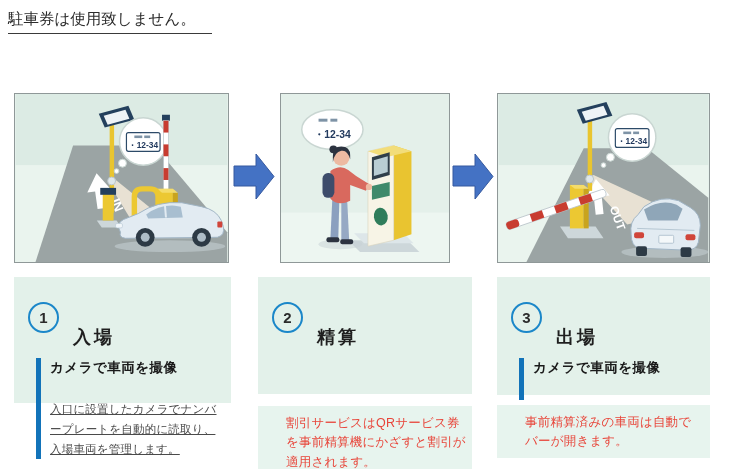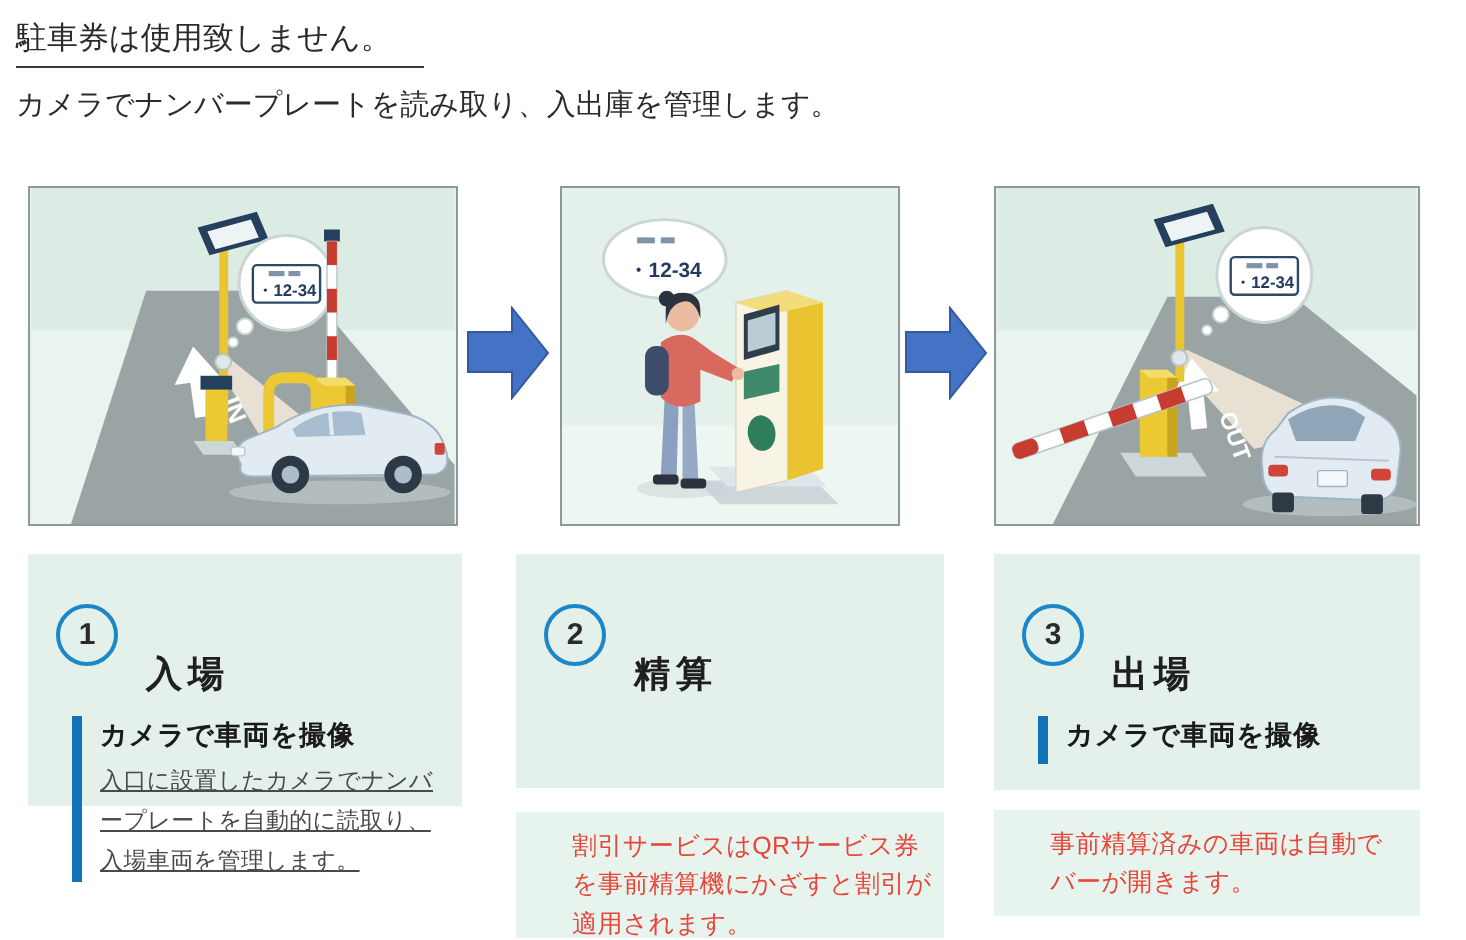--- a/index.html
+++ b/index.html
@@ -28,37 +28,36 @@
   .s3{left:497px;width:213px;height:118px;}
 
   .step-head{display:flex;align-items:center;gap:14px;margin:1px 0 9px 6px;}
   .num-circle{width:27px;height:27px;border:2.2px solid #1b87c9;border-radius:50%;
               display:flex;align-items:center;justify-content:center;flex:none;
               font-size:15px;font-weight:bold;color:#2b2b2b;}
   .step-title{font-size:18px;font-weight:bold;color:#1f1f1f;letter-spacing:3px;margin-top:40px;}
 
   .step-box{display:flex;gap:9px;margin-left:14px;}
   .bar{width:5px;background:#1273b9;flex:none;}
-  .box-title{font-size:13.5px;font-weight:bold;color:#1a1a1a;margin:1px 0 5px;letter-spacing:0.5px;}
+  .box-title{font-size:13.5px;font-weight:bold;color:#1a1a1a;margin:1px 0 23px;letter-spacing:0.5px;}
   .box-body{font-size:11.5px;color:#4a4a4a;line-height:1.72;letter-spacing:0.2px;text-decoration:underline;}
 
   .note{position:absolute;background:#e7f4ee;color:#e8453a;font-size:12.5px;line-height:1.55;
         box-sizing:border-box;padding:8px 6px 6px 28px;letter-spacing:0.2px;}
   .n2{left:258px;top:406px;width:214px;height:63px;}
   .n3{left:497px;top:405px;width:213px;height:53px;}
 
   svg text{font-family:"Liberation Sans",sans-serif;}
 </style>
 </head>
 <body>
 
 <div class="page">
 
   <div class="title">駐車券は使用致しません。</div>
-  <div class="subtitle">カメラでナンバープレートを読み取り、入出庫を管理します。</div>
 
   <div class="panel p1">
     <svg viewBox="0 0 214 170">
       <rect width="214" height="72" fill="#dcebe4"></rect>
       <rect y="72" width="214" height="98" fill="#eaf4ee"></rect>
       <polygon points="58,52 140,52 214,140 214,170 20,170" fill="#9ba4a4"></polygon>
       <polygon points="94,90 122,136 152,128 100,86" fill="#f6ecdc" opacity="0.85"></polygon>
       <g>
         <g transform="translate(84,96) rotate(-8)" fill="#ffffff">
           <polygon points="0,-16 12,2 4,2 4,20 -4,20 -4,2 -12,2"></polygon>

